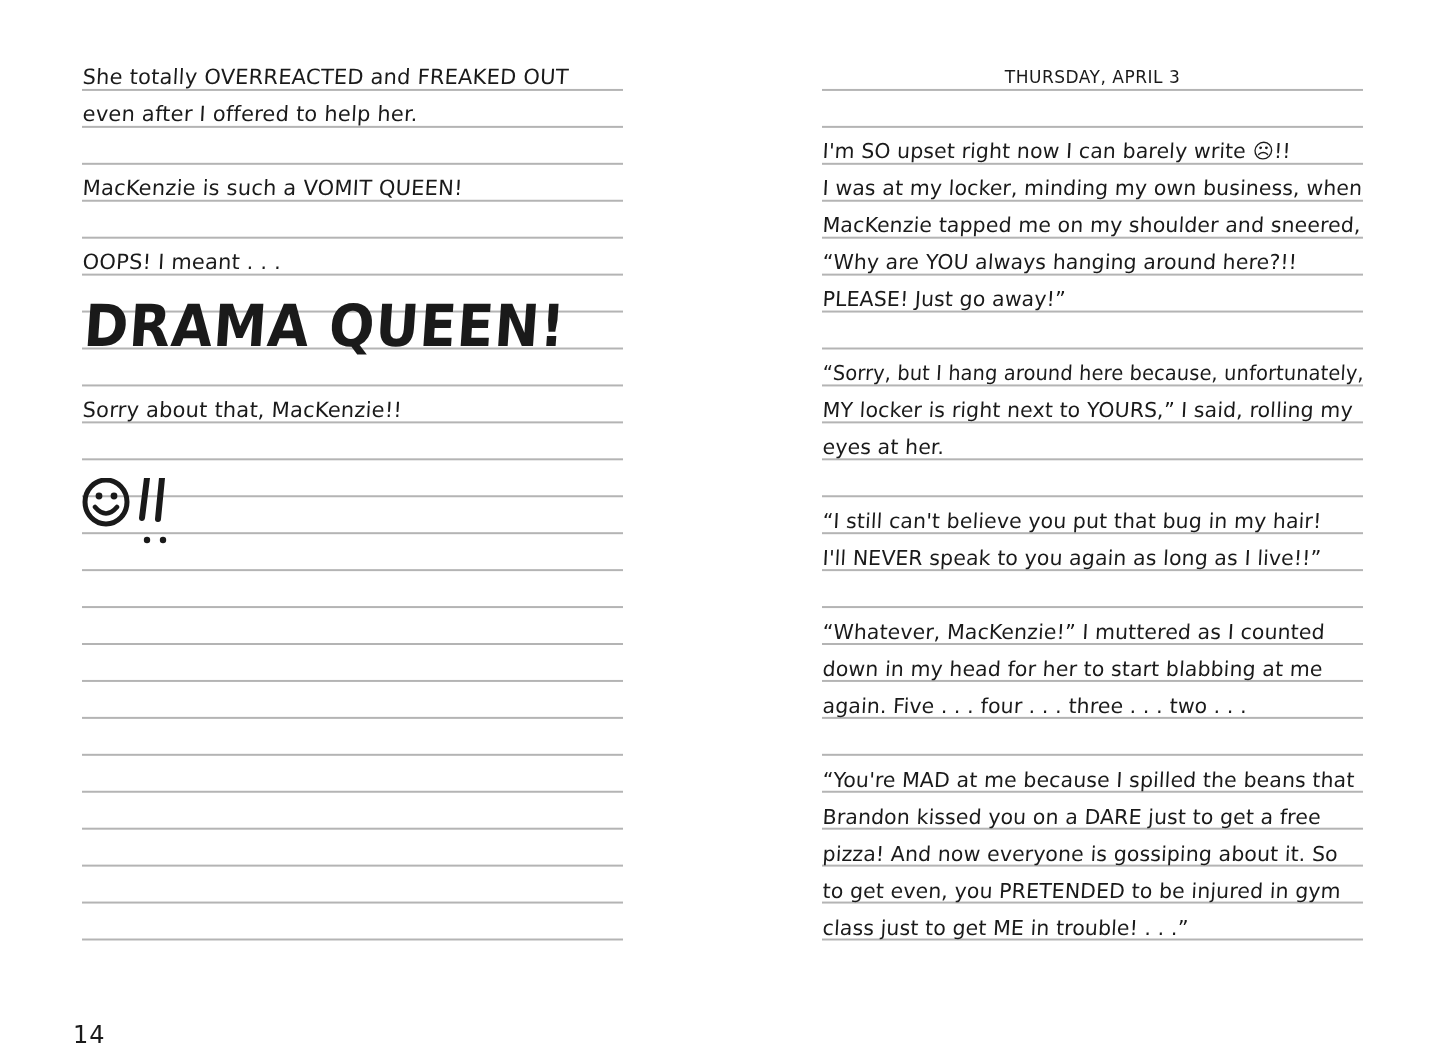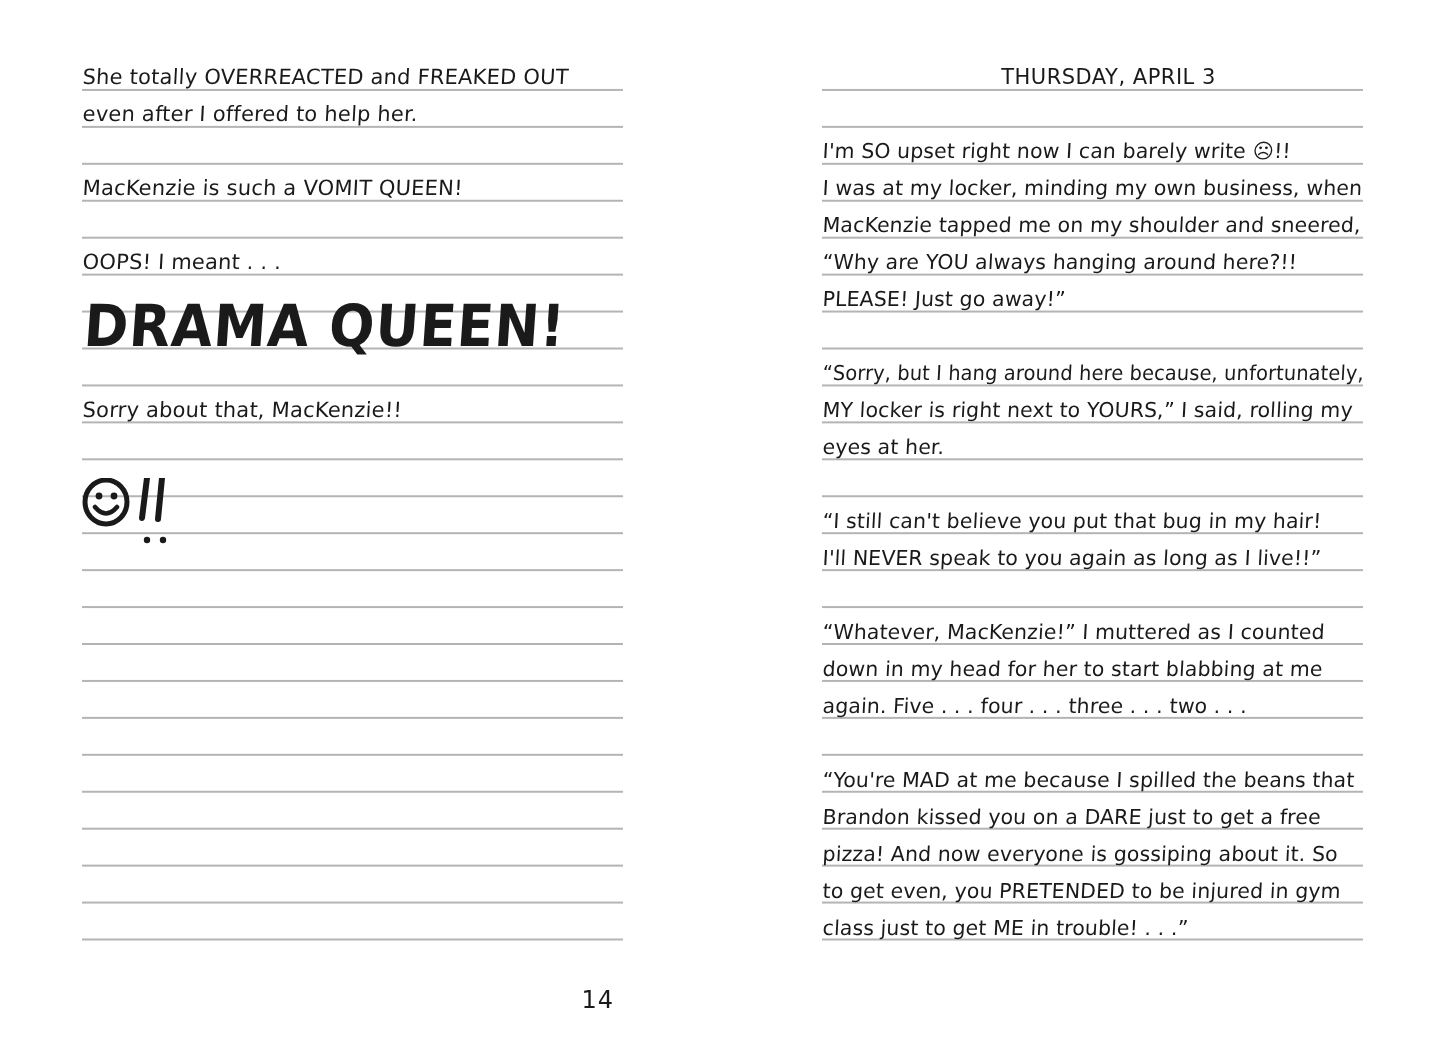--- a/index.html
+++ b/index.html
@@ -62,43 +62,43 @@
       font-weight: bold;
       letter-spacing: 1px;
       font-family: "DejaVu Sans", sans-serif;
       transform: skewX(-4deg) scaleX(0.92);
       transform-origin: left bottom;
       white-space: nowrap;
     }
 
     .date-heading {
       position: absolute;
-      left: 16px;
+      left: 0;
       width: 100%;
       text-align: center;
-      font-size: 21px;
+      font-size: 17px;
       line-height: 26px;
       letter-spacing: 0.5px;
       white-space: nowrap;
     }
 
     .smiley-wrap {
       position: absolute;
       left: 0;
       top: 478px;
       height: 70px;
       width: 120px;
     }
     .smiley-wrap svg { display: block; }
 
     .page-number {
       position: absolute;
-      top: 985px;
+      top: 1020px;
       width: 100%;
-      text-align: right;
+      text-align: left;
       font-size: 24px;
       line-height: 30px;
       letter-spacing: 1px;
     }
     .page-left .page-number { left: -9px; }
     .page-right .page-number { left: -20px; }
   </style>
 </head>
 <body>
 

